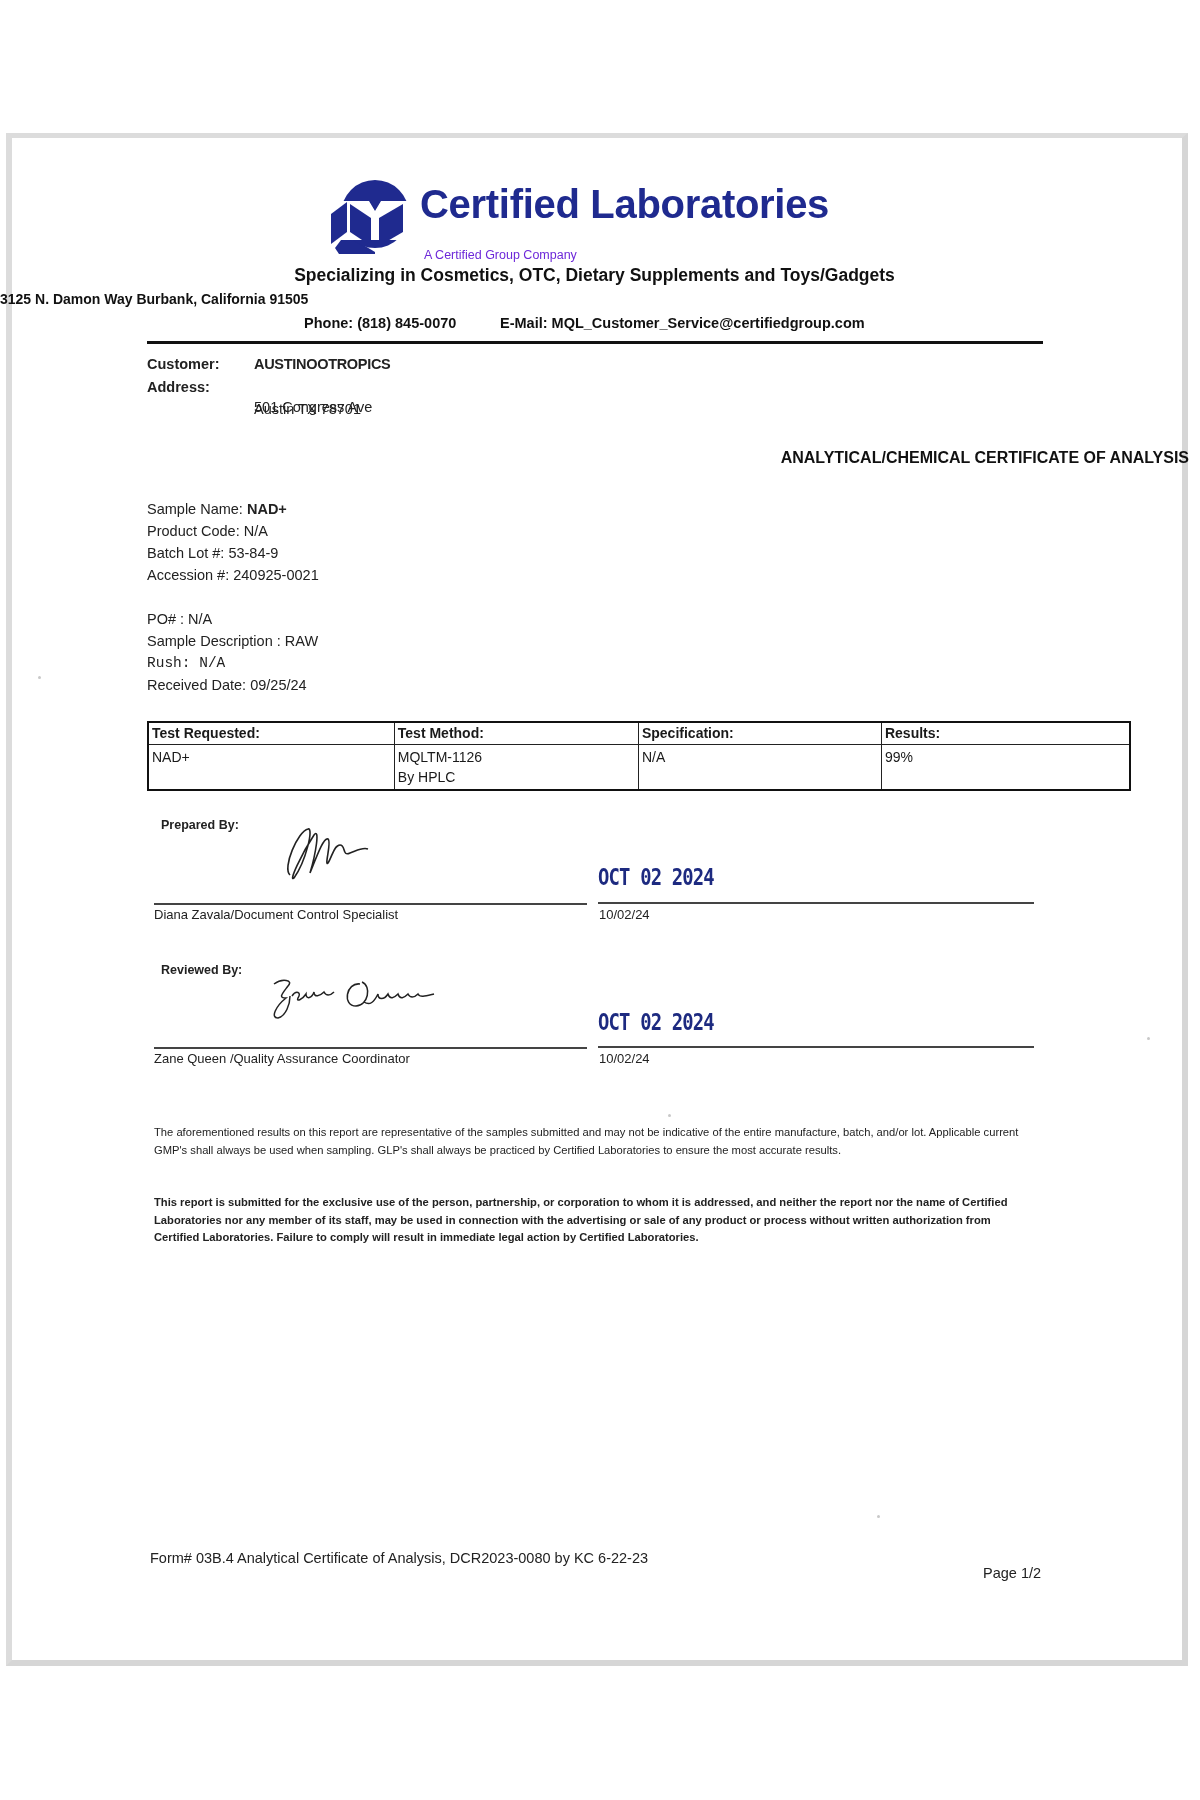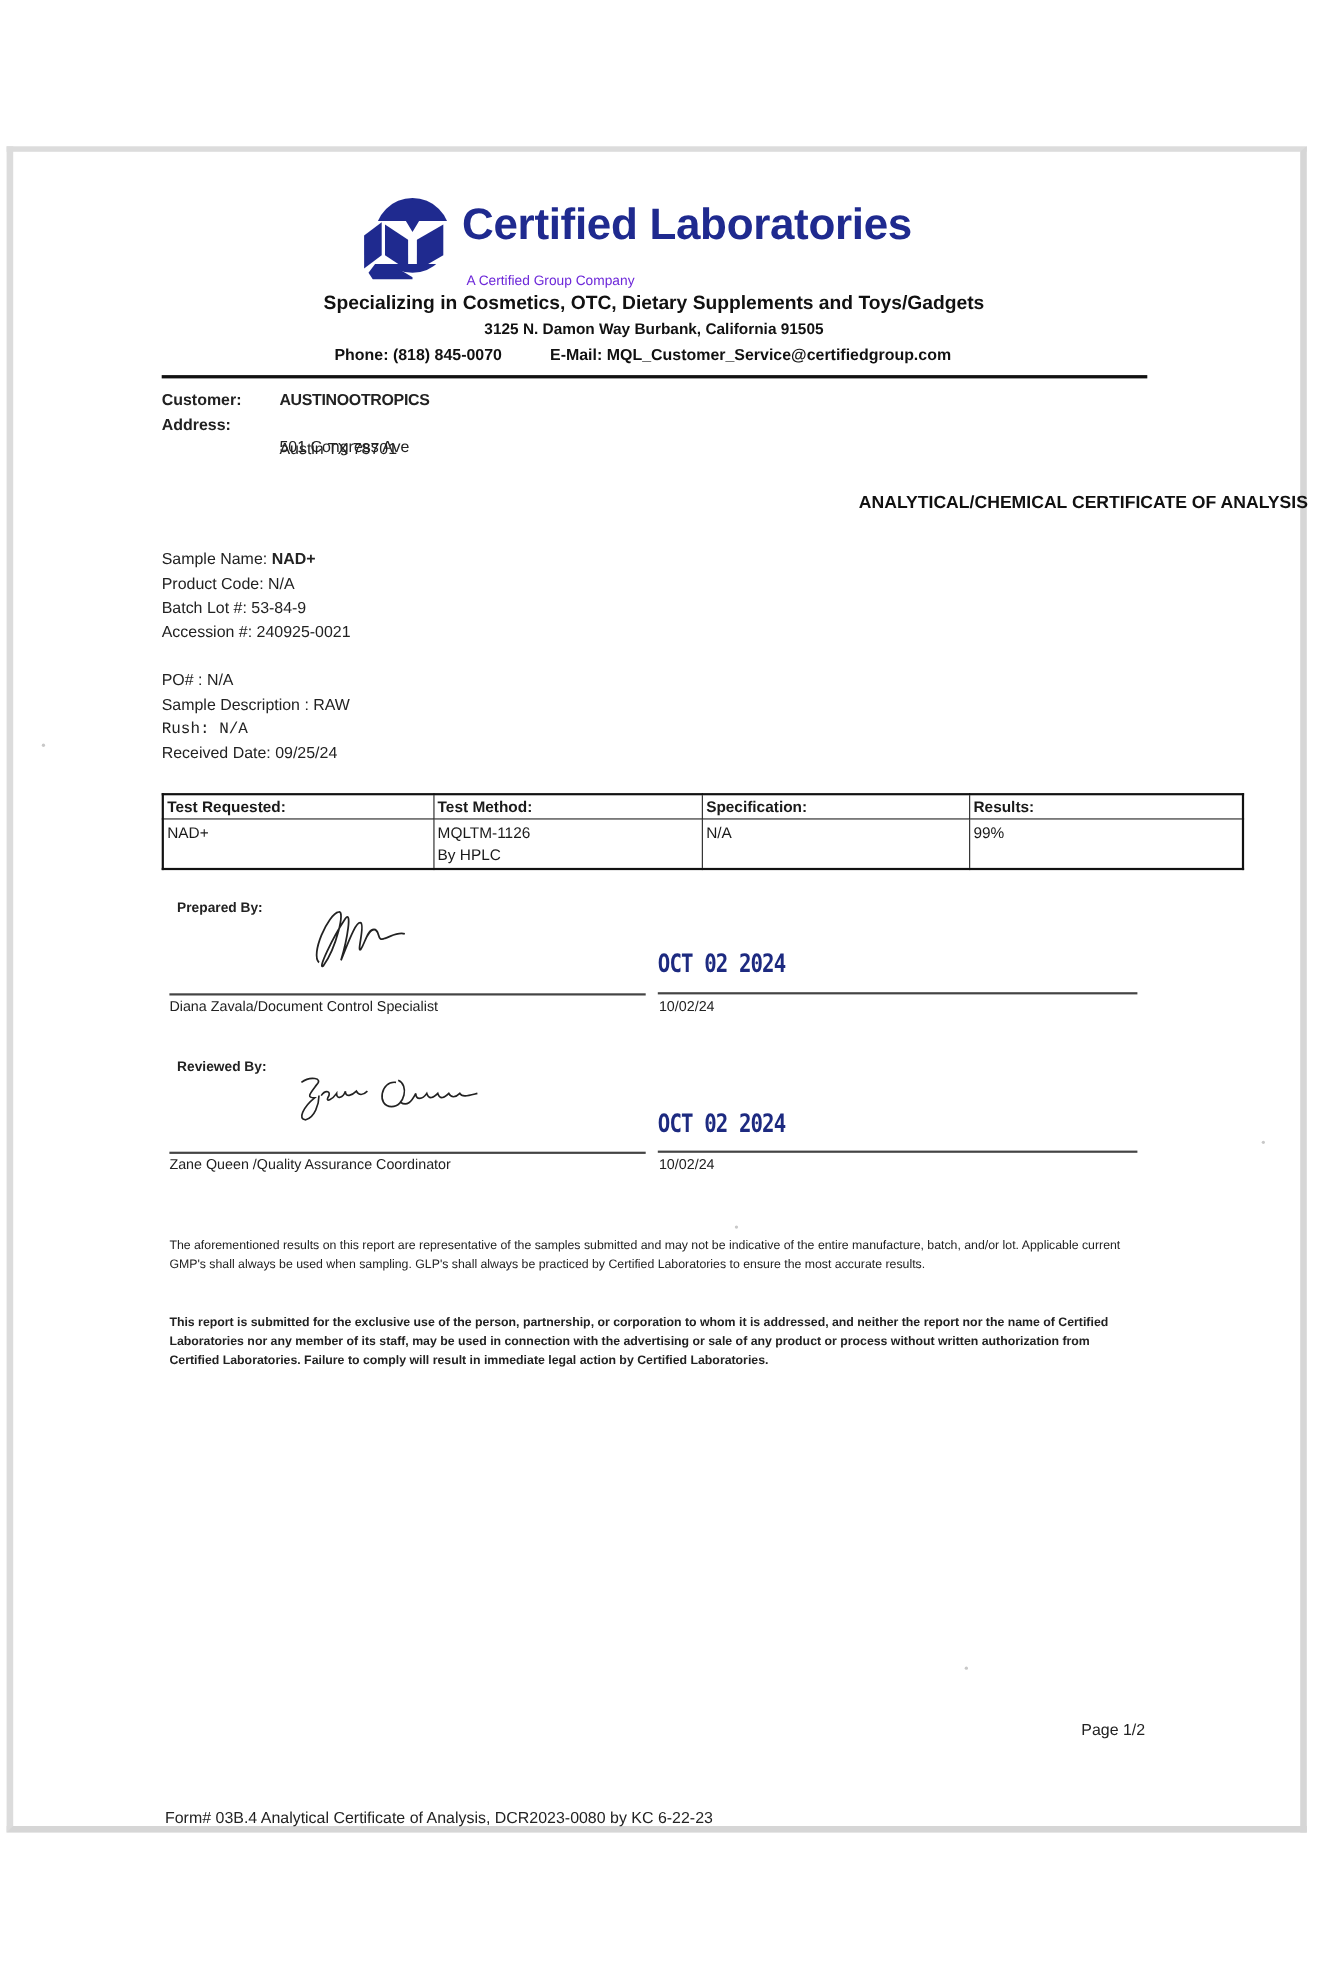--- a/index.html
+++ b/index.html
@@ -6,21 +6,21 @@
   body { width:1200px; height:1800px; background:#ffffff; position:relative; overflow:hidden;
          font-family:"Liberation Sans", sans-serif; color:#1a1a1a; }
   .page { position:absolute; left:6px; top:133px; width:1182px; height:1533px; background:#fff;
           border-top:5px solid #dcdcdc; border-left:6px solid #dcdcdc; border-right:6px solid #d6d6d6; border-bottom:6px solid #d6d6d6;
           box-sizing:border-box; }
   .abs { position:absolute; white-space:nowrap; }
   .logo-icon { position:absolute; left:329px; top:174px; width:80px; height:80px; }
   .brand { left:420px; top:182px; font-size:40px; font-weight:bold; color:#1f2a8f; letter-spacing:-0.3px; }
   .tagline { left:424px; top:231px; font-size:12.5px; color:#6d28d9;margin-top:17px; }
   .spec { left:0; width:1189px; text-align:center; top:265px; font-size:17.5px; font-weight:bold; color:#111; }
-  .addr { left:0; width:1189px; text-align:center; top:291px; font-size:14px; font-weight:bold; color:#111; }
+  .addr { left:0; width:1189px; text-align:left; top:291px; font-size:14px; font-weight:bold; color:#111; }
   .phone { left:304px; top:315px; font-size:14.5px; font-weight:bold; color:#111; }
   .email { left:500px; top:315px; font-size:14.5px; font-weight:bold; color:#111; }
   .rule { position:absolute; left:147px; width:896px; top:341px; height:3px; background:#111; }
   .lbl { font-size:14.5px; color:#222; }
   .bold { font-weight:bold; }
   .title { left:0; width:1189px; text-align:right; top:449px; font-size:16px; font-weight:bold; color:#111; }
   table.results { position:absolute; left:147px; top:721px; width:984px; border-collapse:collapse;
                   border:2.5px solid #111; font-size:14px; }
   table.results th, table.results td { border:1.5px solid #222; text-align:left; vertical-align:top; padding:2px 3px; font-weight:normal; }
   table.results th { font-weight:bold; height:17px; }
@@ -130,19 +130,19 @@
 </svg>
 <div class="abs stamp" style="left:598px; top:1009px;">OCT 02 2024</div>
 <div class="sigline" style="left:154px; top:1047px; width:433px;"></div>
 <div class="sigline" style="left:598px; top:1046px; width:436px;"></div>
 <div class="abs signame" style="left:154px; top:1051px;text-align:right;">Zane Queen /Quality Assurance Coordinator</div>
 <div class="abs signame" style="left:599px; top:1051px;">10/02/24</div>
 
 <div class="disc" style="top:1124px;">The aforementioned results on this report are representative of the samples submitted and may not be indicative of the entire manufacture, batch, and/or lot. Applicable current GMP's shall always be used when sampling. GLP's shall always be practiced by Certified Laboratories to ensure the most accurate results.</div>
 <div class="disc b" style="top:1194px;">This report is submitted for the exclusive use of the person, partnership, or corporation to whom it is addressed, and neither the report nor the name of Certified Laboratories nor any member of its staff, may be used in connection with the advertising or sale of any product or process without written authorization from Certified Laboratories. Failure to comply will result in immediate legal action by Certified Laboratories.</div>
 
-<div class="abs footer" style="left:150px; top:1645px;">Form# 03B.4 Analytical Certificate of Analysis, DCR2023-0080 by KC 6-22-23</div>
+<div class="abs footer" style="left:150px; top:1550px;">Form# 03B.4 Analytical Certificate of Analysis, DCR2023-0080 by KC 6-22-23</div>
 <div class="abs footer" style="left:983px; top:1565px;">Page 1/2</div>
 
 <div class="speck" style="left:38px; top:676px;"></div>
 <div class="speck" style="left:1147px; top:1037px;"></div>
 <div class="speck" style="left:877px; top:1515px;"></div>
 <div class="speck" style="left:668px; top:1114px;"></div>
 
 </body></html>

